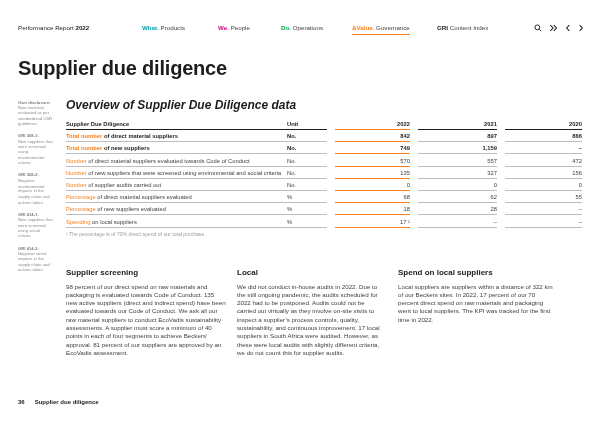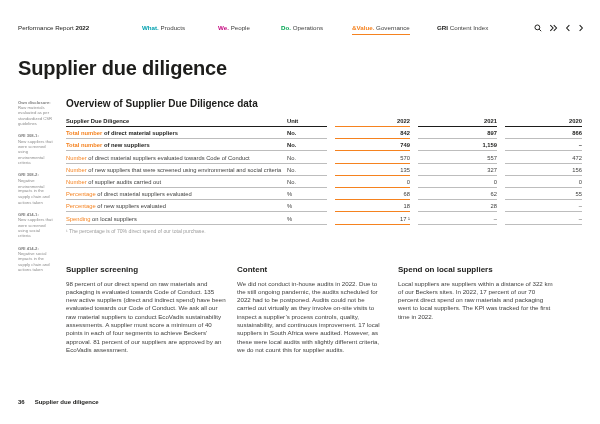--- a/index.html
+++ b/index.html
@@ -31,21 +31,21 @@
   h1.page-title { position:absolute; left:18px; top:57px; font-size:20px; font-weight:bold; letter-spacing:-0.2px; }
 
   
   .sidebar { position:absolute; left:18px; top:100px; width:46px; }
   .sidebar-inner { width:50px; transform:scale(0.70); transform-origin:top left; font-size:6px; line-height:1.28; color:#8c8c8c; }
   .sb-block { margin-bottom:10px; }
   .sb-label { font-weight:bold; color:#7d7d7d; }
 
   
   .main { position:absolute; left:66px; top:98px; width:517px; }
-  .section-title { font-size:10px; font-weight:bold; margin-bottom:5px; }
+  .section-title { font-size:12px; font-weight:bold; margin-bottom:5px;font-style:italic; }
 
   
   .trow { display:flex; align-items:flex-end; height:12.2px; font-size:5.8px; color:#3e3e3d; }
   .trow.thead { font-weight:bold; color:#1d1d1b; height:13px; }
   .c-main { flex:0 0 261px; display:flex; align-items:flex-end; border-bottom:1px solid #bdbdbd; padding-bottom:2px; }
   .c-label { flex:1; white-space:nowrap; overflow:hidden; }
   .c-unit { flex:0 0 40px; white-space:nowrap; }
   .c-y { margin-left:8px; text-align:right; border-bottom:1px solid #bdbdbd; padding-bottom:2px; white-space:nowrap; }
   .c-y.w1 { flex:0 0 75px; } .c-y.w2 { flex:0 0 79px; } .c-y.w3 { flex:0 0 77px; }
   .thead .c-main, .thead .c-y { border-color:#1d1d1b; }
@@ -253,21 +253,21 @@
   <div class="footnote">¹  The percentage is of 70% direct spend of our total purchase.</div>
 
   <div class="sections">
 
       <div class="section">
         <h3>Supplier screening</h3>
         <p>98 percent of our direct spend on raw materials and packaging is evaluated towards Code of Conduct. 135 new active suppliers (direct and indirect spend) have been evaluated towards our Code of Conduct. We ask all our raw material suppliers to conduct EcoVadis sustainability assessments. A supplier must score a minimum of 40 points in each of four segments to achieve Beckers’ approval. 81 percent of our suppliers are approved by an EcoVadis assessment.</p>
       </div>
 
       <div class="section">
-        <h3>Content</h3>
+        <h3>Local</h3>
         <p>We did not conduct in-house audits in 2022. Due to the still ongoing pandemic, the audits scheduled for 2022 had to be postponed. Audits could not be carried out virtually as they involve on-site visits to inspect a supplier’s process controls, quality, sustainability, and continuous improvement. 17 local suppliers in South Africa were audited. However, as these were local audits with slightly different criteria, we do not count this for supplier audits.</p>
       </div>
 
       <div class="section">
         <h3>Spend on local suppliers</h3>
         <p>Local suppliers are suppliers within a distance of 322 km of our Beckers sites. In 2022, 17 percent of our 70 percent direct spend on raw materials and packaging went to local suppliers. The KPI was tracked for the first time in 2022.</p>
       </div>
     </div>
 </main>
 

